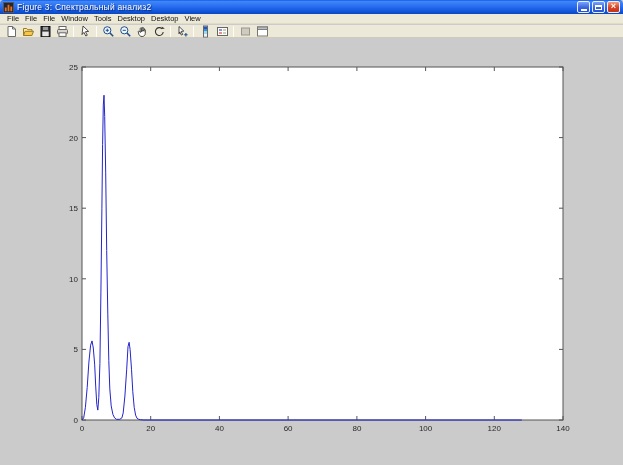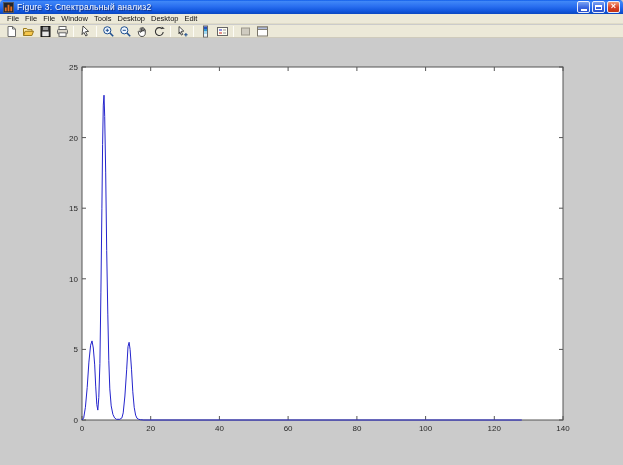--- a/index.html
+++ b/index.html
@@ -76,21 +76,21 @@
   </div>
 
   <div class="menubar" id="menubar">
       <span class="menu-item">File</span>
       <span class="menu-item">File</span>
       <span class="menu-item">File</span>
       <span class="menu-item">Window</span>
       <span class="menu-item">Tools</span>
       <span class="menu-item">Desktop</span>
       <span class="menu-item">Desktop</span>
-      <span class="menu-item">Edit</span>
+      <span class="menu-item">View</span>
     </div>
 
   <div class="toolbar" id="toolbar">
       <button class="tool-btn">
         <span>
           <svg width="13" height="13" viewBox="0 0 13 13">
             <path d="M3 1.5h4.5L10.5 4v7.5H3z" fill="#fff" stroke="#6b6b6b"></path>
             <path d="M7.5 1.5V4h3" fill="none" stroke="#6b6b6b"></path>
           </svg>
         </span>

